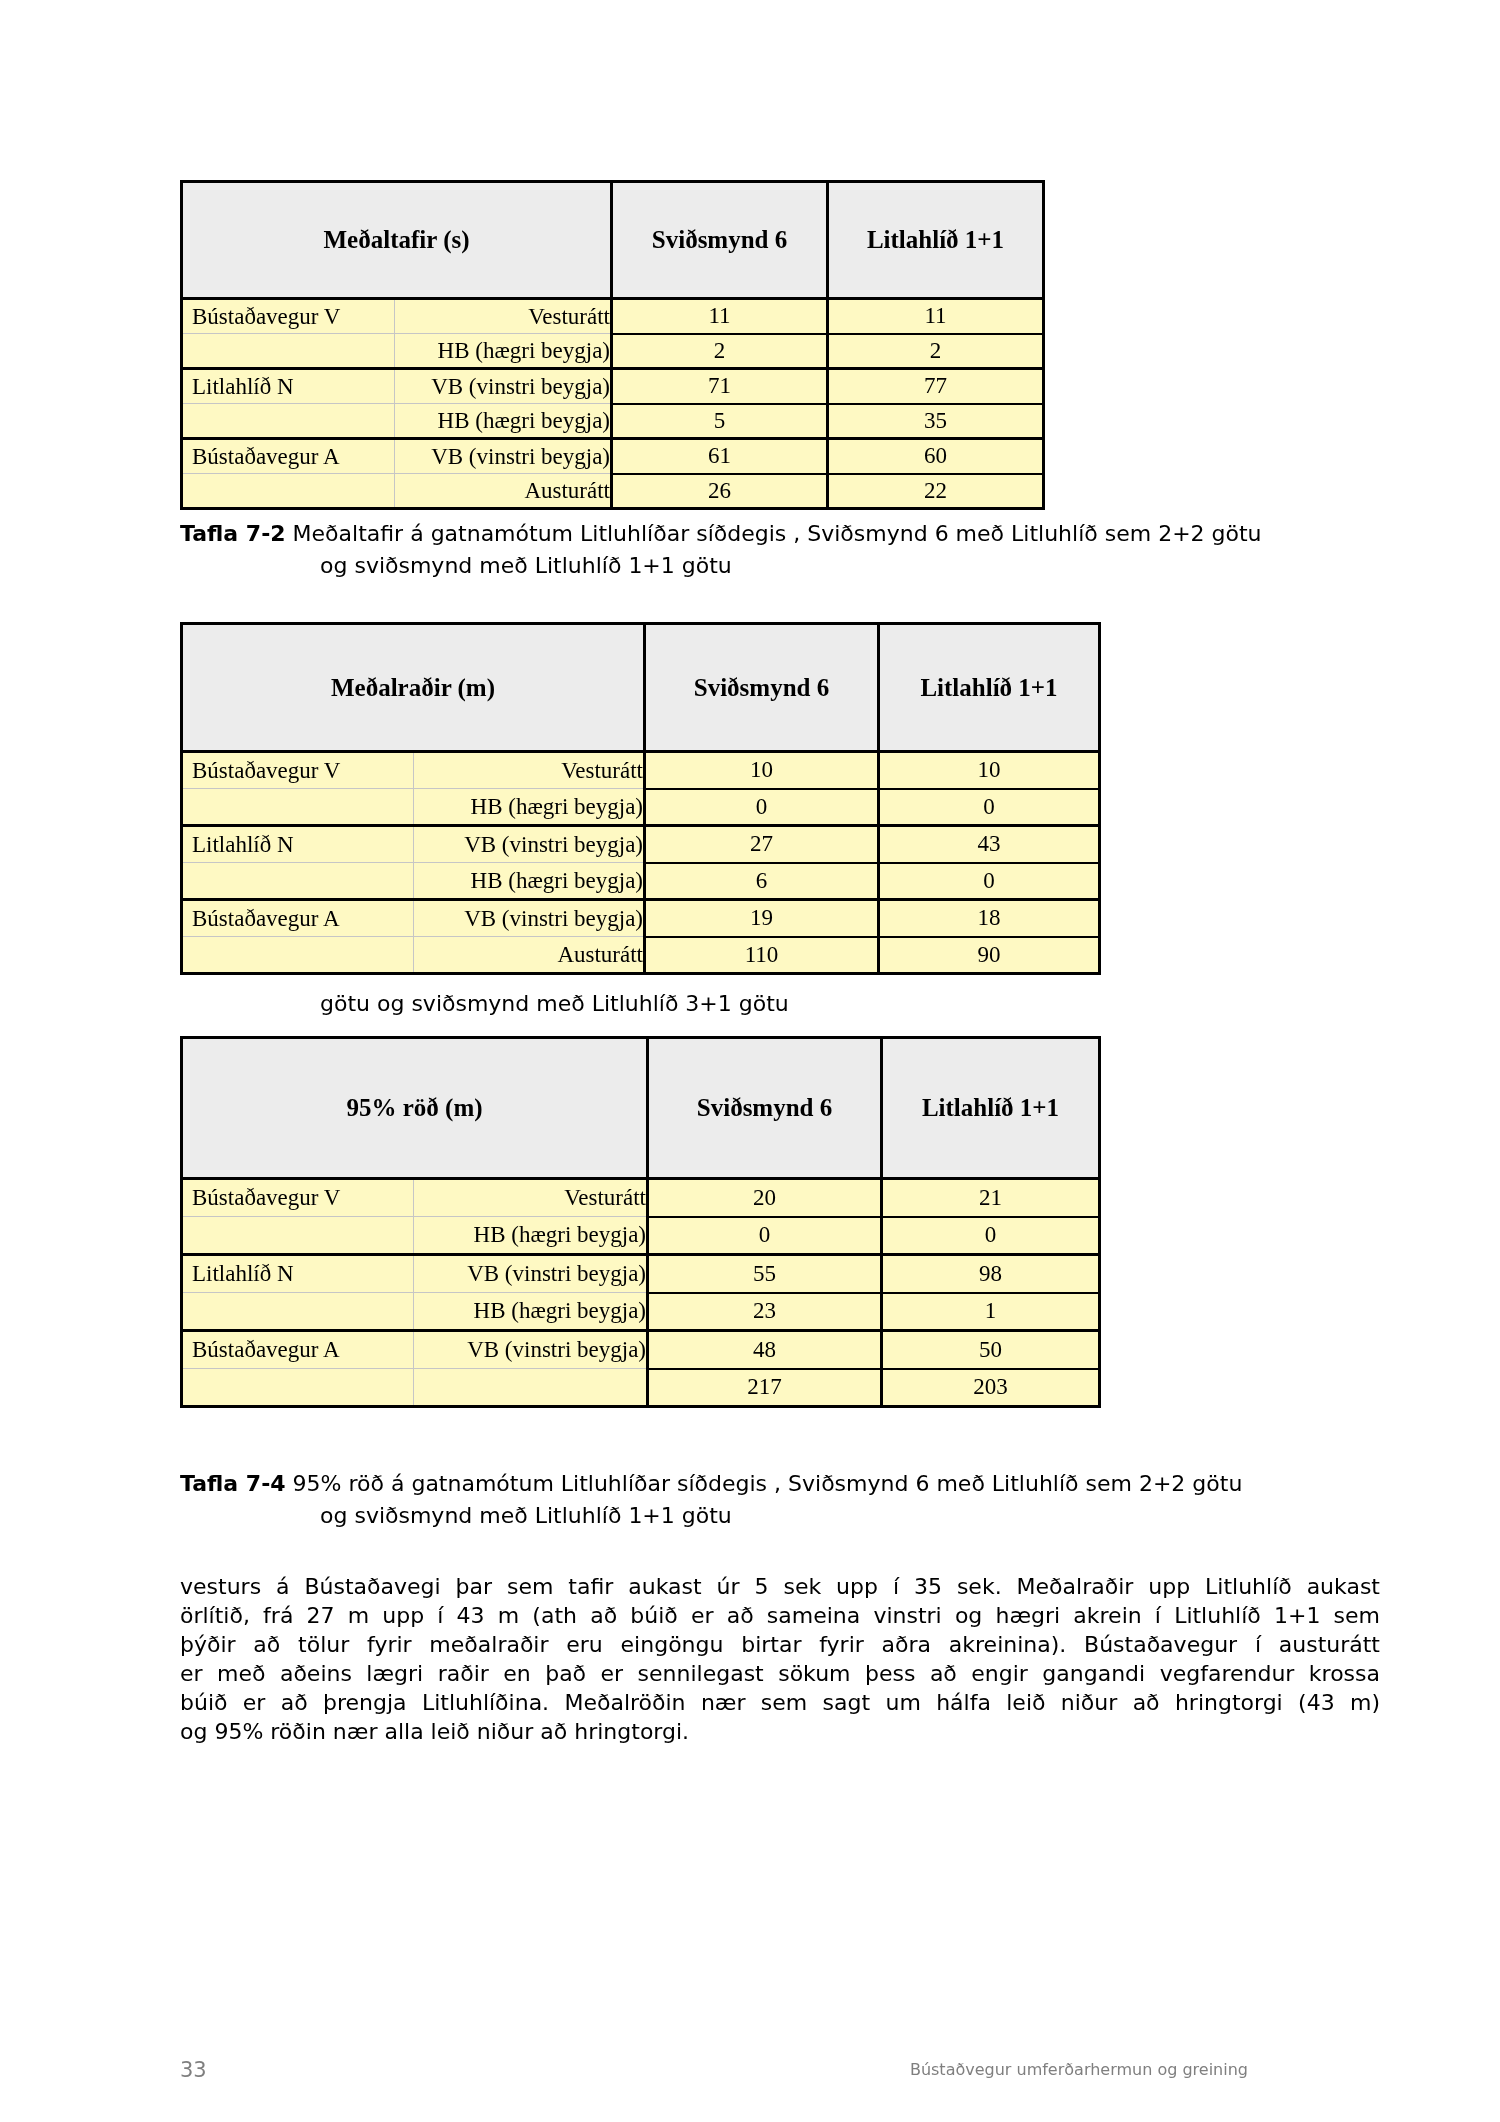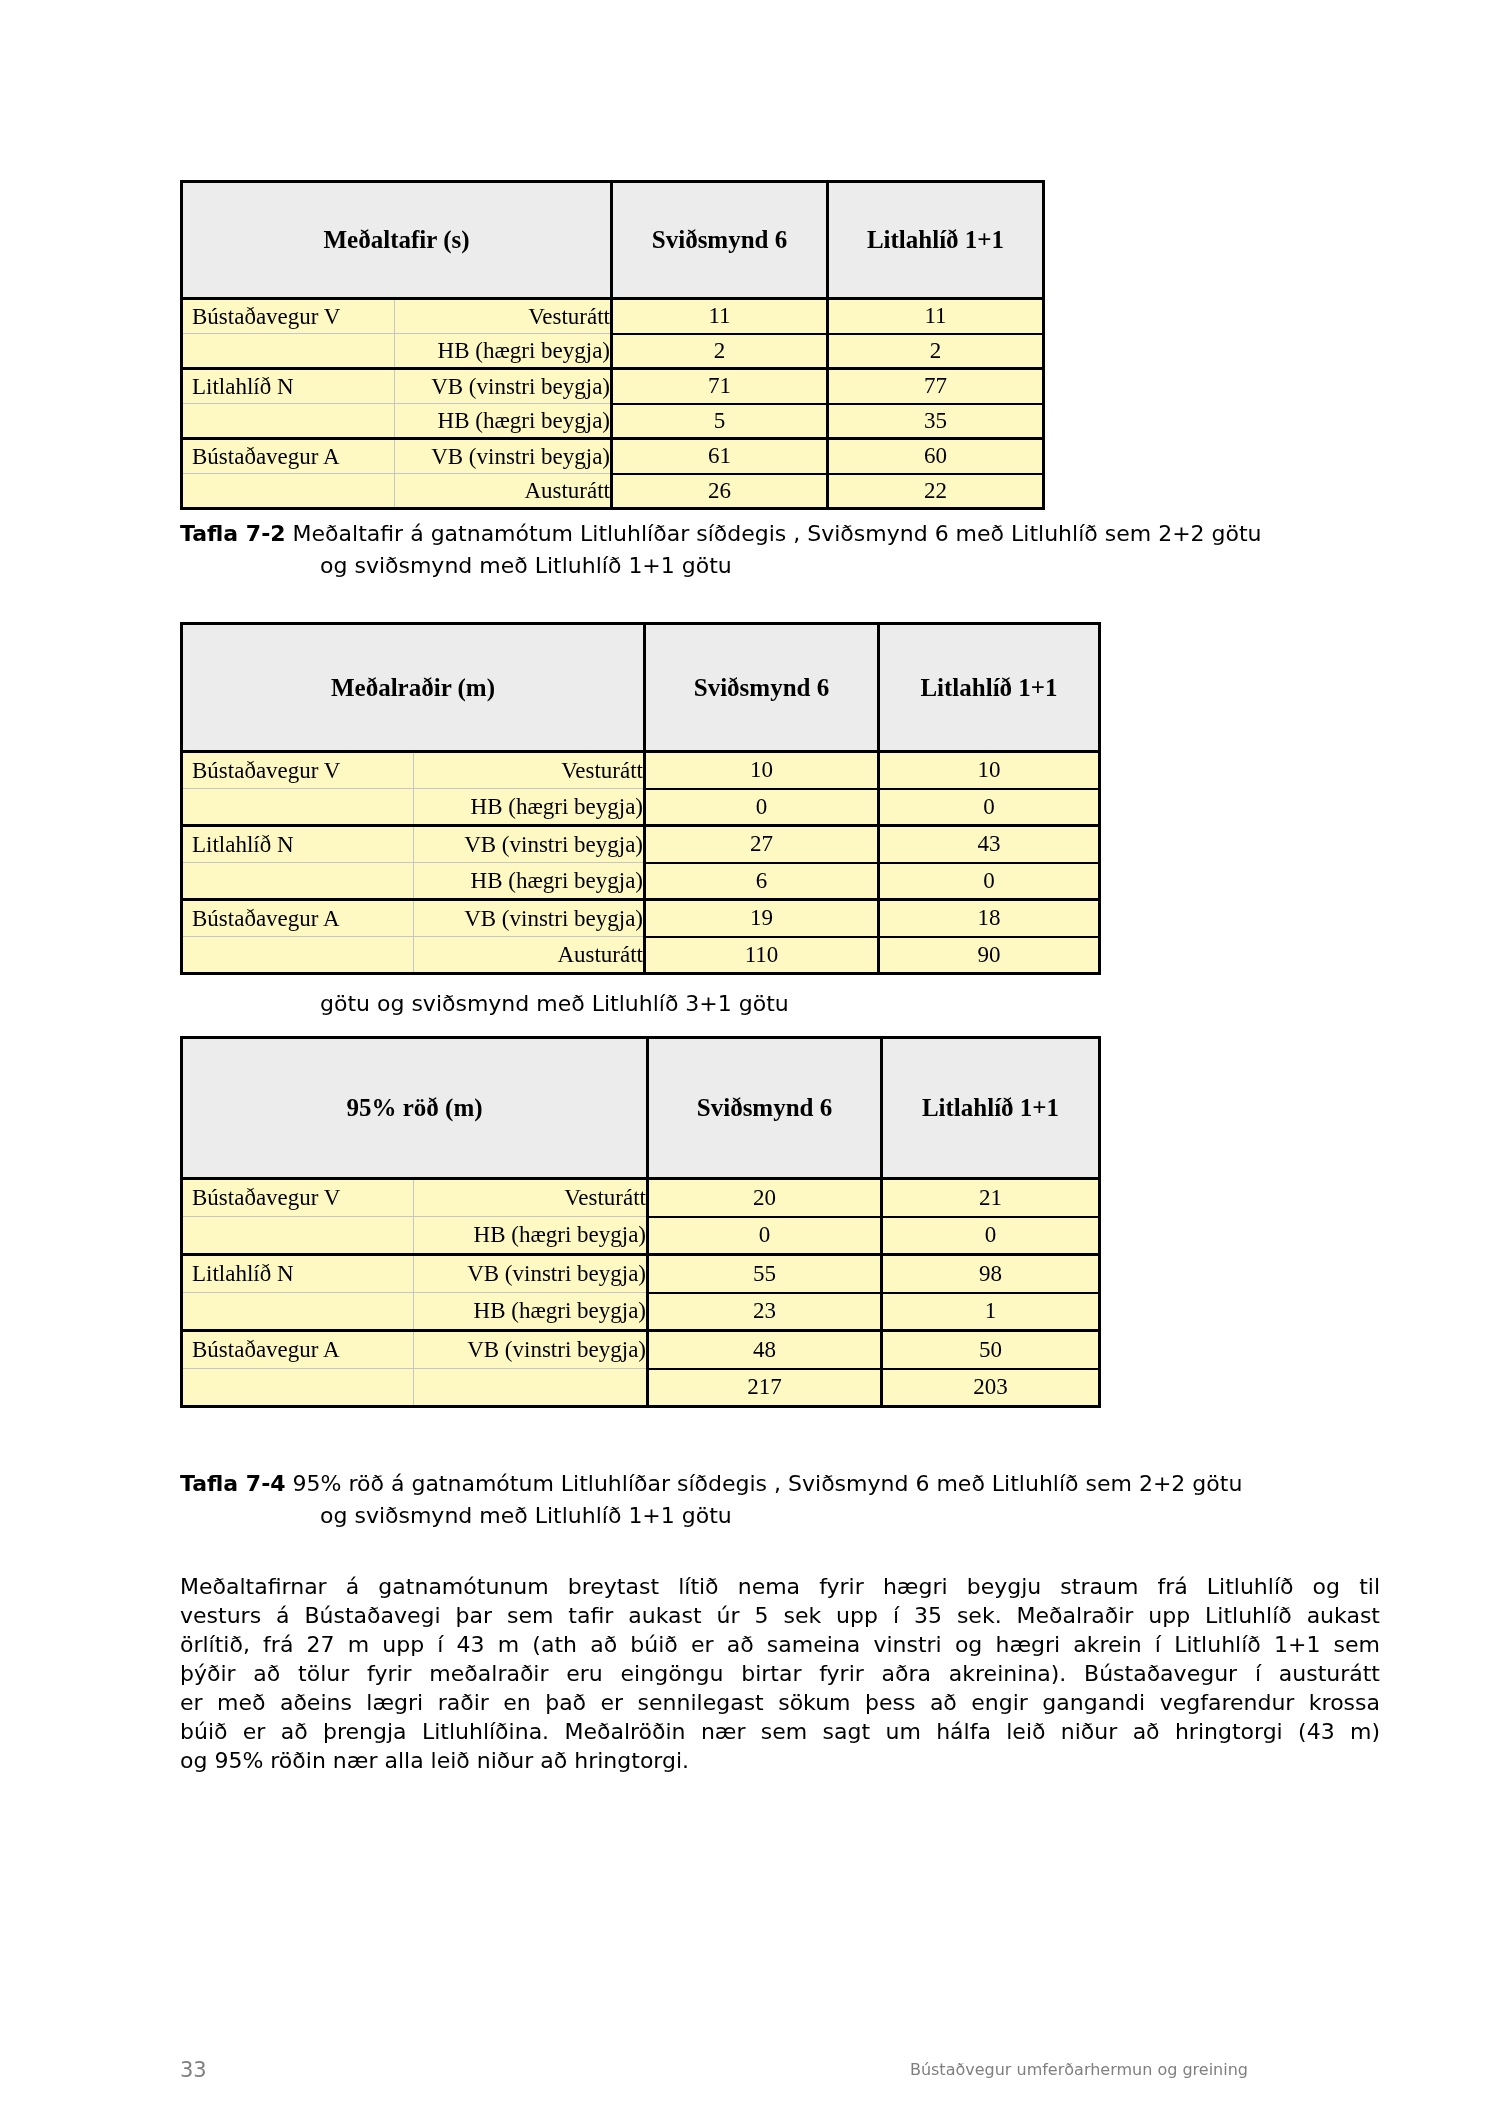--- a/index.html
+++ b/index.html
@@ -248,21 +248,20 @@
       </tr>
     </tbody>
   </table>
 
   <div class="caption cap3">
     <div class="l1"><b>Tafla 7-4</b> <span>95% röð á gatnamótum Litluhlíðar síðdegis , Sviðsmynd 6 með Litluhlíð sem 2+2 götu</span></div>
     <div class="l2">og sviðsmynd með Litluhlíð 1+1 götu</div>
   </div>
 
   <div class="para">
-    <div class="jl">Meðaltafirnar á gatnamótunum breytast lítið nema fyrir hægri beygju straum frá Litluhlíð og til</div>
     <div class="jl">vesturs á Bústaðavegi þar sem tafir aukast úr 5 sek upp í 35 sek.  Meðalraðir upp Litluhlíð aukast</div>
     <div class="jl">örlítið, frá 27 m upp í 43 m (ath að búið er að sameina vinstri og hægri akrein í Litluhlíð 1+1 sem</div>
     <div class="jl">þýðir að tölur fyrir  meðalraðir eru eingöngu birtar fyrir aðra akreinina).  Bústaðavegur í austurátt</div>
     <div class="jl">er með aðeins lægri raðir en það er sennilegast sökum þess að engir gangandi vegfarendur krossa</div>
     <div class="jl">búið er að þrengja Litluhlíðina.  Meðalröðin nær sem sagt um hálfa leið niður að hringtorgi (43 m)</div>
     <div class="jl last">og 95% röðin nær alla leið niður að hringtorgi.</div>
   </div>
 
   <div class="pagenum">33</div>
   <div class="footer-right">Bústaðvegur umferðarhermun og greining</div>

